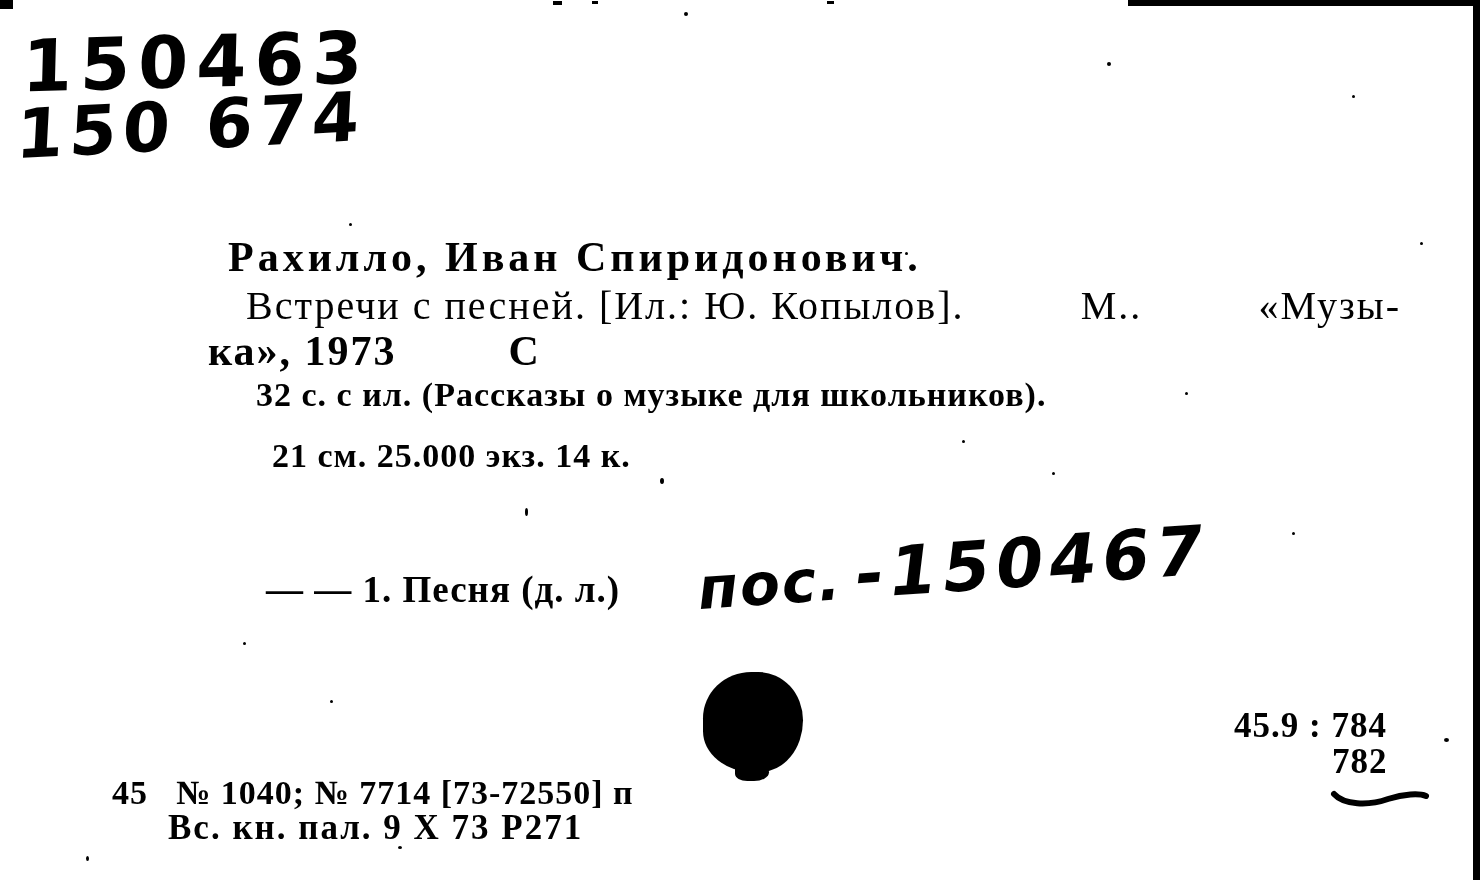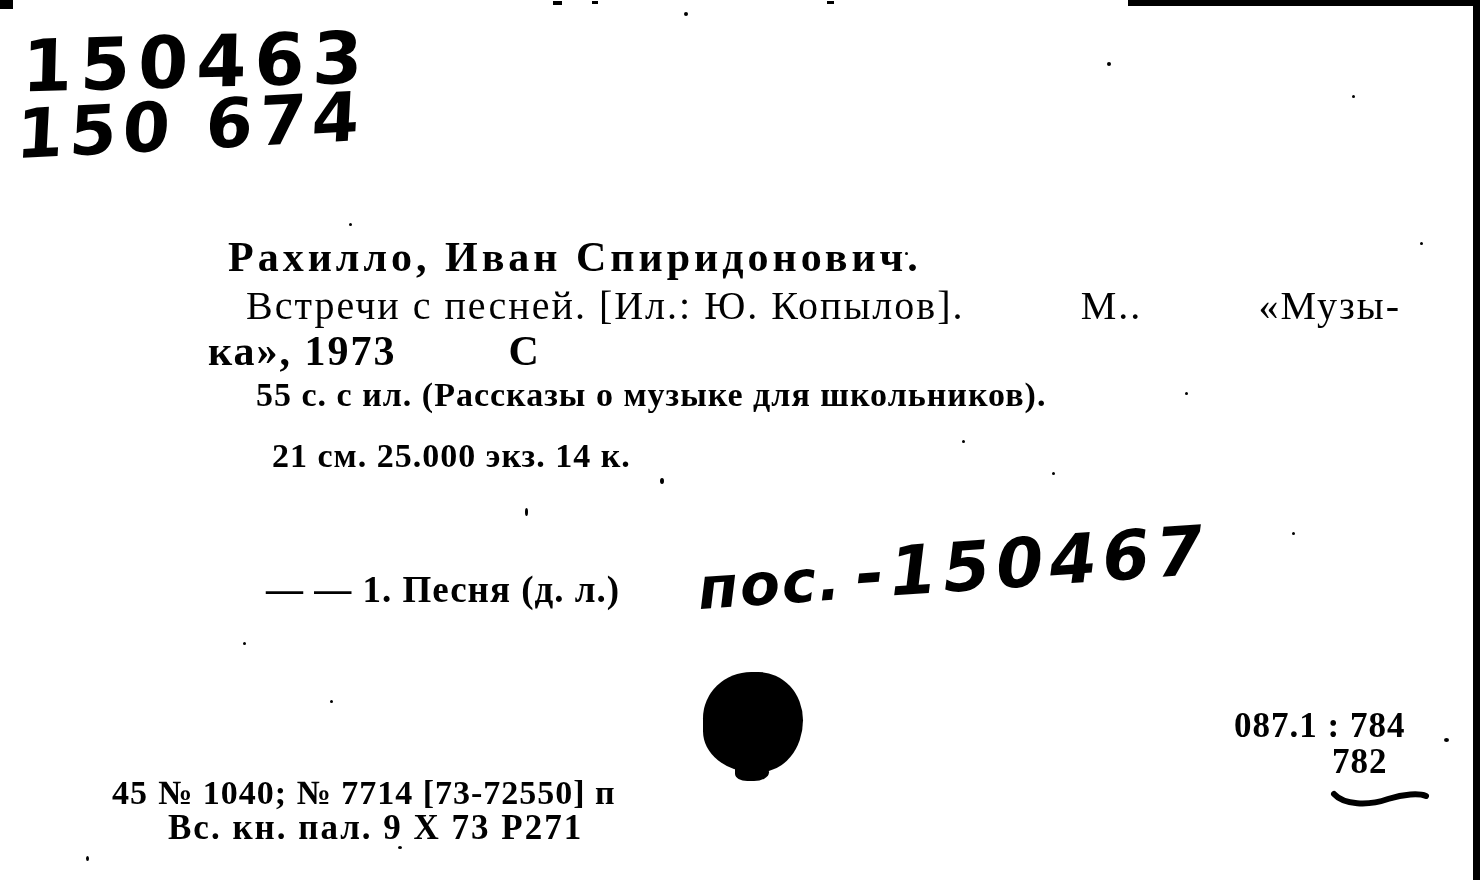--- a/index.html
+++ b/index.html
@@ -32,21 +32,21 @@
   }
   .collation { left: 256px; top: 376px; font-size: 34px; letter-spacing: 1px; font-weight: 600; }
   .physical  { left: 272px; top: 437px; font-size: 34px; letter-spacing: 1px; font-weight: 600; }
   .tracing   { left: 266px; top: 568px; font-size: 37px; letter-spacing: 1px; font-weight: 600; }
 
   .udc-top    { left: 1234px; top: 706px; font-size: 35px; font-weight: bold; letter-spacing: 1px; }
   .udc-bottom { left: 1332px; top: 742px; font-size: 35px; font-weight: bold; letter-spacing: 1px; }
   .udc-underline { left: 1314px; top: 769px; width: 100px; height: 20px; }
 
   .footer-1 { left: 158px; top: 740px; font-size: 34px; font-weight: 600; letter-spacing: 1px; }
-  .footer-2 { left: 112px; top: 774px; display: flex; gap: 10px; align-items: baseline;
+  .footer-2 { left: 112px; top: 774px; display: flex; gap: 28px; align-items: baseline;
               font-size: 34px; font-weight: 600; letter-spacing: 1px; text-align: right; }
   .footer-2 .lead { font-weight: bold; }
   .footer-3 { left: 168px; top: 808px; font-size: 35px; font-weight: 600; letter-spacing: 2px; }
 
   
   .hand { font-family: "DejaVu Sans", sans-serif; font-weight: bold; color: #000; line-height: 1; }
   .acc1 { left: 22px; top: 26px; font-size: 72px; letter-spacing: 8px;
           transform: rotate(-1.5deg) skewX(-3deg); }
   .acc2 { left: 16px; top: 92px; font-size: 68px; letter-spacing: 6px;
           transform: rotate(-3deg) skewX(-6deg); }
@@ -87,33 +87,33 @@
     <span>Встречи с песней. [Ил.: Ю. Копылов].</span>
     <span>М..</span>
     <span>«Музы-</span>
   </div>
 
   <div class="abs print title-cont">
     <span>ка», 1973</span>
     <span>С</span>
   </div>
 
-  <div class="abs print collation">55 с. с ил. (Рассказы о музыке для школьников).</div>
+  <div class="abs print collation">32 с. с ил. (Рассказы о музыке для школьников).</div>
   <div class="abs print physical">21 см. 25.000 экз. 14 к.</div>
 
   <div class="abs print tracing">— — 1. Песня (д. л.)</div>
 
   <div class="abs hand note">
     <span class="word">пос.</span>
     <span class="num">-150467</span>
   </div>
 
   <div class="abs blob"></div>
 
-  <div class="abs print udc-top">087.1 : 784</div>
+  <div class="abs print udc-top">45.9 : 784</div>
   <div class="abs print udc-bottom">782</div>
   <div class="abs udc-underline">
     <svg width="100" height="20" viewBox="0 0 100 20">
       <path d="M4,7 C14,18 38,19 58,12 C74,7 89,6 96,9" stroke="#000" stroke-width="6" fill="none" stroke-linecap="round"></path>
     </svg>
   </div>
 
   <div class="abs print footer-2">
     <span class="lead">45</span>
     <span>№ 1040; № 7714 [73-72550] п</span>

